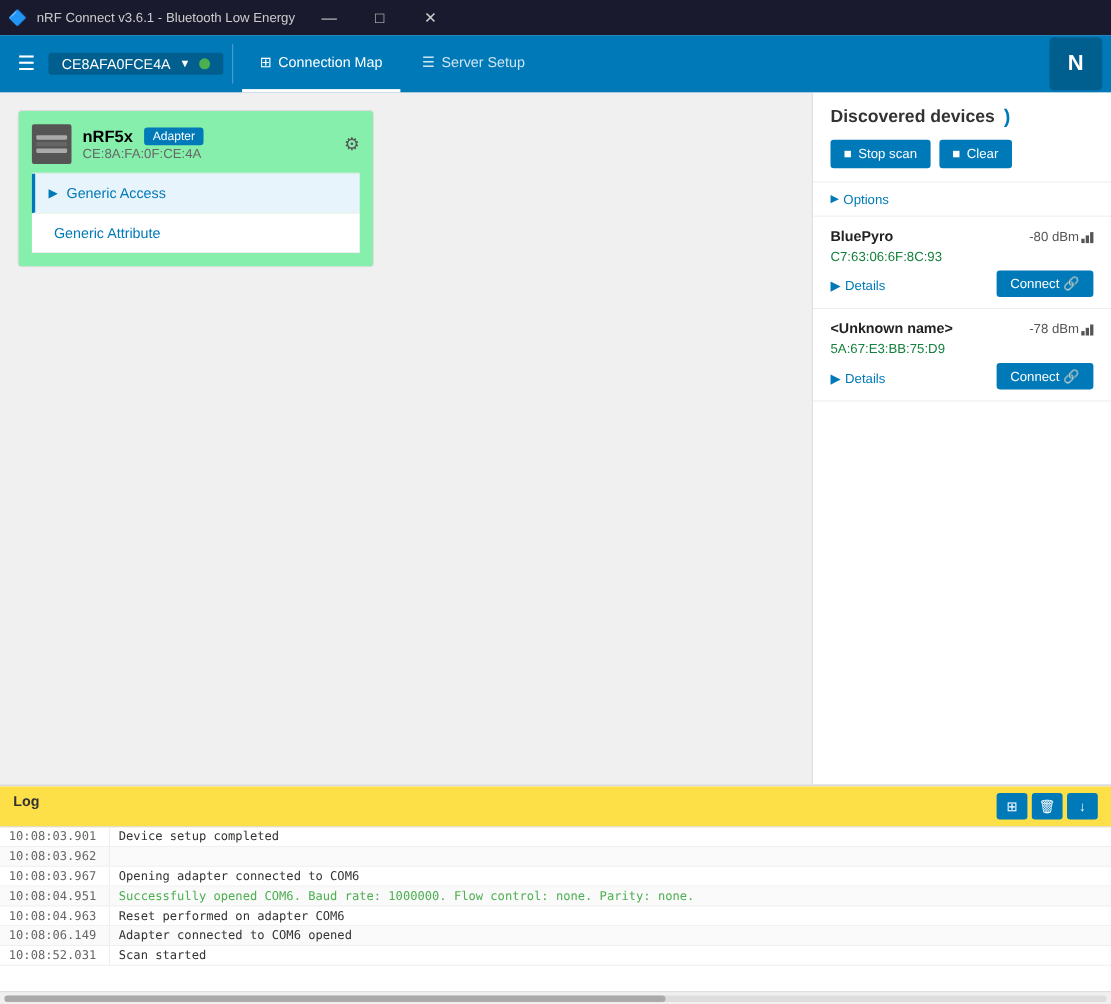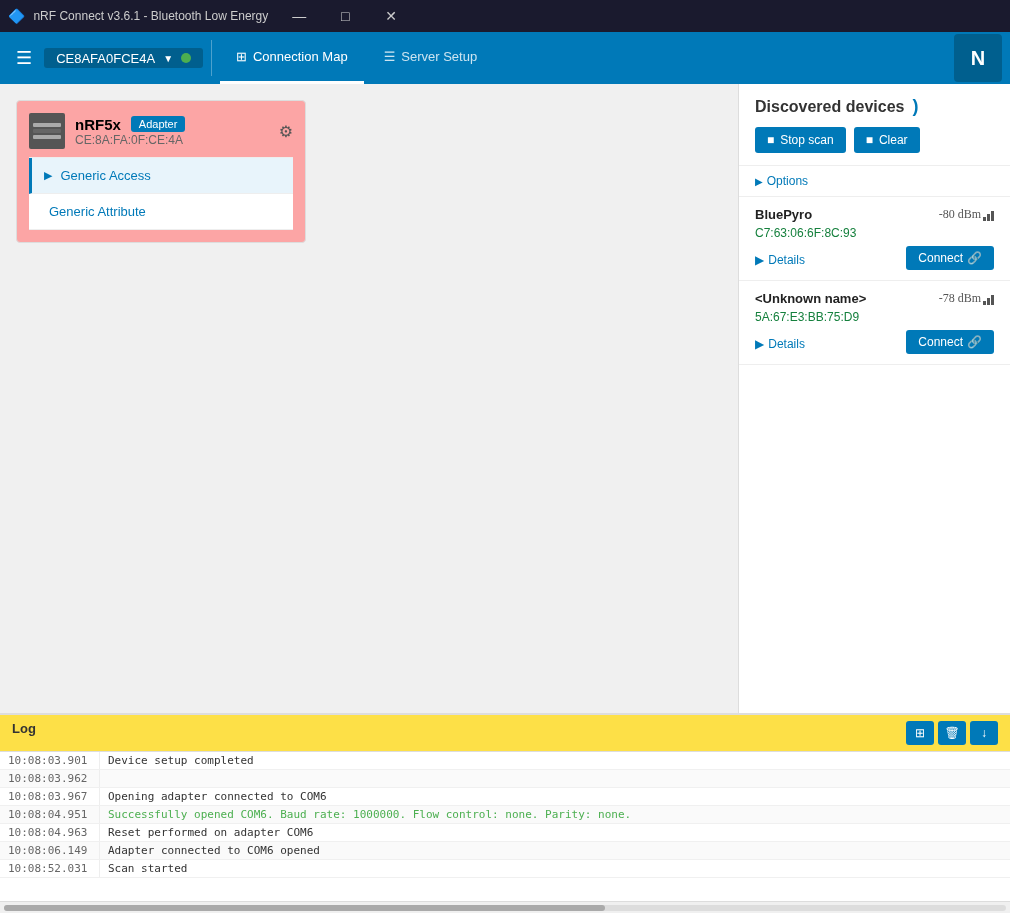--- a/index.html
+++ b/index.html
@@ -21,21 +21,21 @@
     .toolbar-tab-inactive { background: transparent; color: rgba(255,255,255,0.8); border: none; border-bottom: 3px solid transparent; padding: 8px 16px; cursor: pointer; font-size: 13px; display: flex; align-items: center; gap: 6px; height: 52px; }
     .nrf-logo { margin-left: auto; width: 48px; height: 48px; background: #005f8e; border-radius: 4px; display: flex; align-items: center; justify-content: center; }
 
     
     .main-area { display: flex; flex: 1; overflow: hidden; }
 
     
     .left-panel { flex: 1; background: #f0f0f0; overflow: auto; padding: 16px; }
 
     
-    .device-card { background: #fca5a5; border: 1px solid #ddd; border-radius: 4px; padding: 12px; width: 290px; margin-bottom: 8px; }
+    .device-card { background: #86efac; border: 1px solid #ddd; border-radius: 4px; padding: 12px; width: 324px; margin-bottom: 8px; }
     .device-card-header { display: flex; align-items: center; gap: 10px; margin-bottom: 8px; }
     .device-icon { width: 36px; height: 36px; background: #555; border-radius: 2px; display: flex; flex-direction: column; align-items: center; justify-content: center; gap: 2px; }
     .device-icon-bar { width: 28px; height: 4px; background: #aaa; border-radius: 1px; }
     .device-icon-bar2 { width: 28px; height: 4px; background: #666; border-radius: 1px; }
     .adapter-badge { background: #0079b8; color: white; font-size: 11px; padding: 2px 8px; border-radius: 3px; margin-left: 4px; }
     .device-mac { color: #666; font-size: 12px; }
     .gear-btn { background: transparent; border: none; cursor: pointer; color: #555; font-size: 16px; margin-left: auto; }
 
     
     .services-list { margin-top: 8px; border-top: 1px solid #eee; }
@@ -53,21 +53,21 @@
     .stop-scan-btn { background: #0079b8; color: white; border: none; border-radius: 3px; padding: 6px 12px; cursor: pointer; font-size: 12px; display: flex; align-items: center; gap: 6px; }
     .clear-btn { background: #0079b8; color: white; border: none; border-radius: 3px; padding: 6px 12px; cursor: pointer; font-size: 12px; display: flex; align-items: center; gap: 6px; }
     .options-row { padding: 8px 16px; border-bottom: 1px solid #eee; display: flex; align-items: center; gap: 4px; cursor: pointer; color: #0079b8; font-size: 12px; }
     .options-arrow { font-size: 10px; }
 
     
     .discovered-list { flex: 1; overflow-y: auto; }
     .discovered-device { padding: 10px 16px; border-bottom: 1px solid #eee; }
     .device-row { display: flex; align-items: center; justify-content: space-between; margin-bottom: 4px; gap: 47px; }
     .device-discovered-name { font-weight: 600; color: #222; font-size: 13px; }
-    .device-rssi { color: #555; font-size: 12px; display: flex; align-items: center; gap: 2px; font-family: Liberation Serif, serif; }
+    .device-rssi { color: #555; font-size: 12px; display: flex; align-items: center; gap: 2px; }
     .device-discovered-mac { color: #15803d; font-size: 12px; margin-bottom: 6px; }
     .connect-btn { background: #0079b8; color: white; border: none; border-radius: 3px; padding: 5px 12px; cursor: pointer; font-size: 12px; display: flex; align-items: center; gap: 4px; text-align: right; }
     .details-row { display: flex; align-items: center; gap: 4px; cursor: pointer; color: #0079b8; font-size: 12px; margin-top: 4px; }
 
     
     .log-panel { height: 200px; background: white; border-top: 2px solid #ddd; display: flex; flex-direction: column; }
     .log-header { background: #fde047; border-bottom: 1px solid #ddd; padding: 6px 12px; display: flex; justify-content: space-between; }
     .log-title { font-weight: 600; font-size: 13px; color: #333; }
     .log-controls { display: flex; gap: 4px; }
     .log-ctrl-btn { background: #0079b8; color: white; border: none; border-radius: 3px; width: 28px; height: 24px; cursor: pointer; display: flex; align-items: center; justify-content: center; font-size: 12px; }

